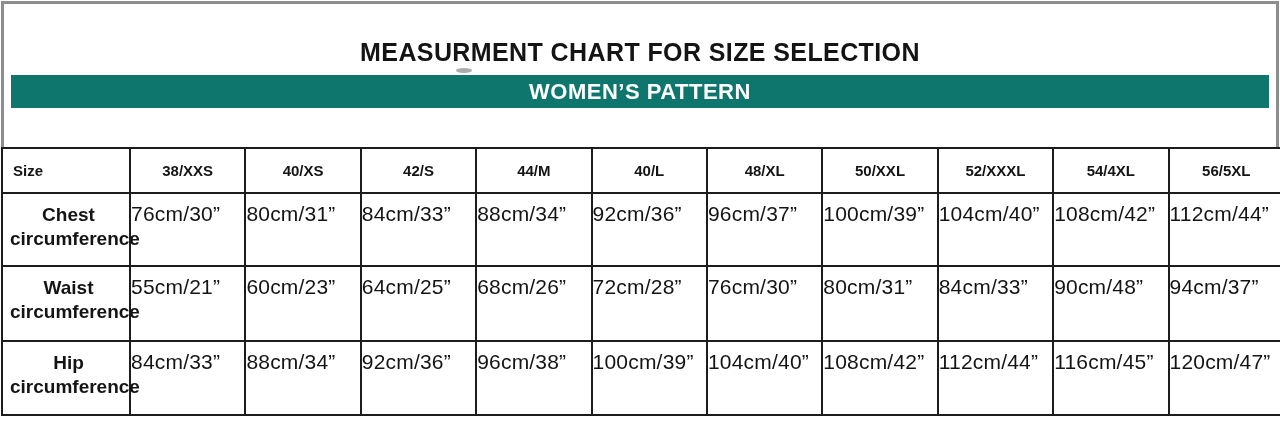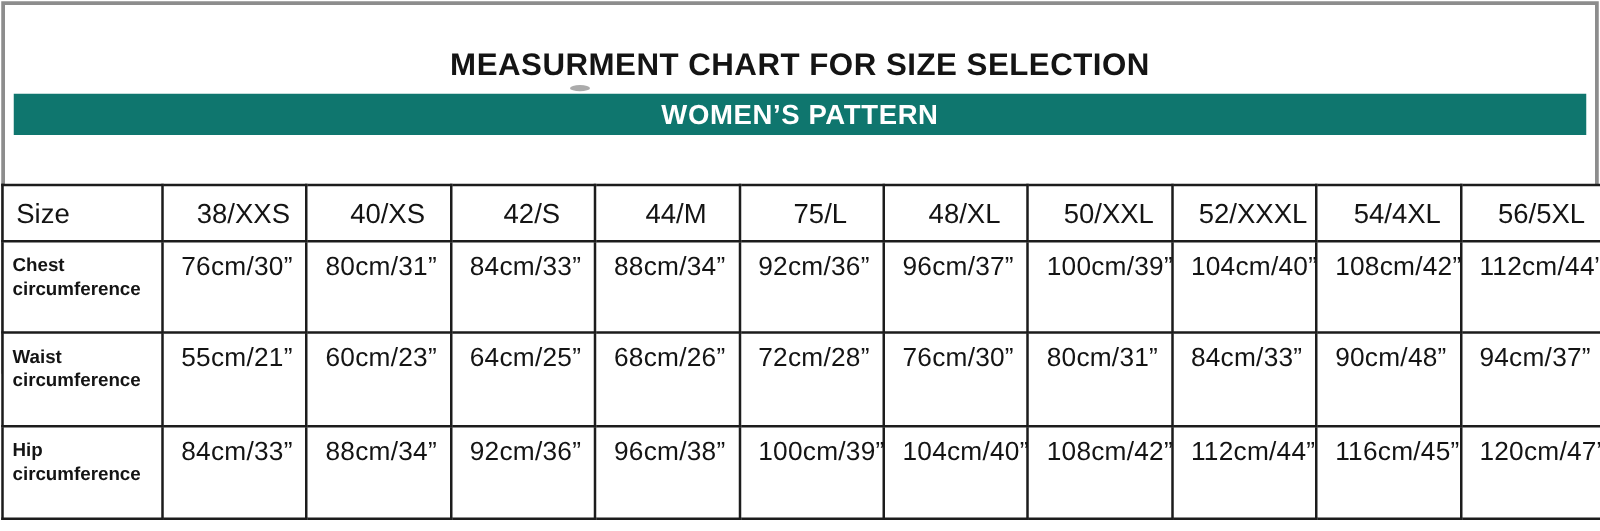--- a/index.html
+++ b/index.html
@@ -36,40 +36,39 @@
 
   table.size-table {
     position: absolute; top: 143px; left: -3px;
     width: 1284px;
     border-collapse: collapse; table-layout: fixed;
     color: #141414;
   }
   .size-table th, .size-table td {
     border: 2px solid #1c1c1c;
     background: #ffffff;
-    padding-left: 14px;
   }
   .size-table col.c-label { width: 128px; }
 
   .size-table thead th {
     height: 45px;
-    font-size: 22px; font-weight: normal;
+    font-size: 15px; font-weight: bold;
     text-align: center; vertical-align: middle;
   }
   .size-table thead th.size-head {
     text-align: left; padding-left: 10px;
   }
 
   .size-table tbody tr.r-chest th, .size-table tbody tr.r-chest td { height: 73px; }
   .size-table tbody tr.r-waist th, .size-table tbody tr.r-waist td { height: 75px; }
   .size-table tbody tr.r-hip   th, .size-table tbody tr.r-hip td   { height: 74px; }
 
   .size-table tbody th.row-label {
-    font-size: 15px; font-weight: bold; line-height: 1.28;
-    text-align: left; vertical-align: top;
+    font-size: 19px; font-weight: bold; line-height: 1.28;
+    text-align: center; vertical-align: top;
     padding: 9px 2px 0 7px;
   }
   .size-table tbody td.value-cell {
     font-size: 21px; font-weight: normal;
     text-align: left; vertical-align: top;
     padding-top: 8px;
     letter-spacing: 0.2px;
   }
 </style>
 </head>
@@ -94,21 +93,21 @@
         <col>
         <col>
       </colgroup>
     <thead>
       <tr id="header-row">
           <th class="size-head">Size</th>
           <th>38/XXS</th>
           <th>40/XS</th>
           <th>42/S</th>
           <th>44/M</th>
-          <th>75/L</th>
+          <th>40/L</th>
           <th>48/XL</th>
           <th>50/XXL</th>
           <th>52/XXXL</th>
           <th>54/4XL</th>
           <th>56/5XL</th>
         </tr>
     </thead>
     <tbody id="table-body">
         <tr class="r-chest">
           <th class="row-label">Chest circumference</th>

